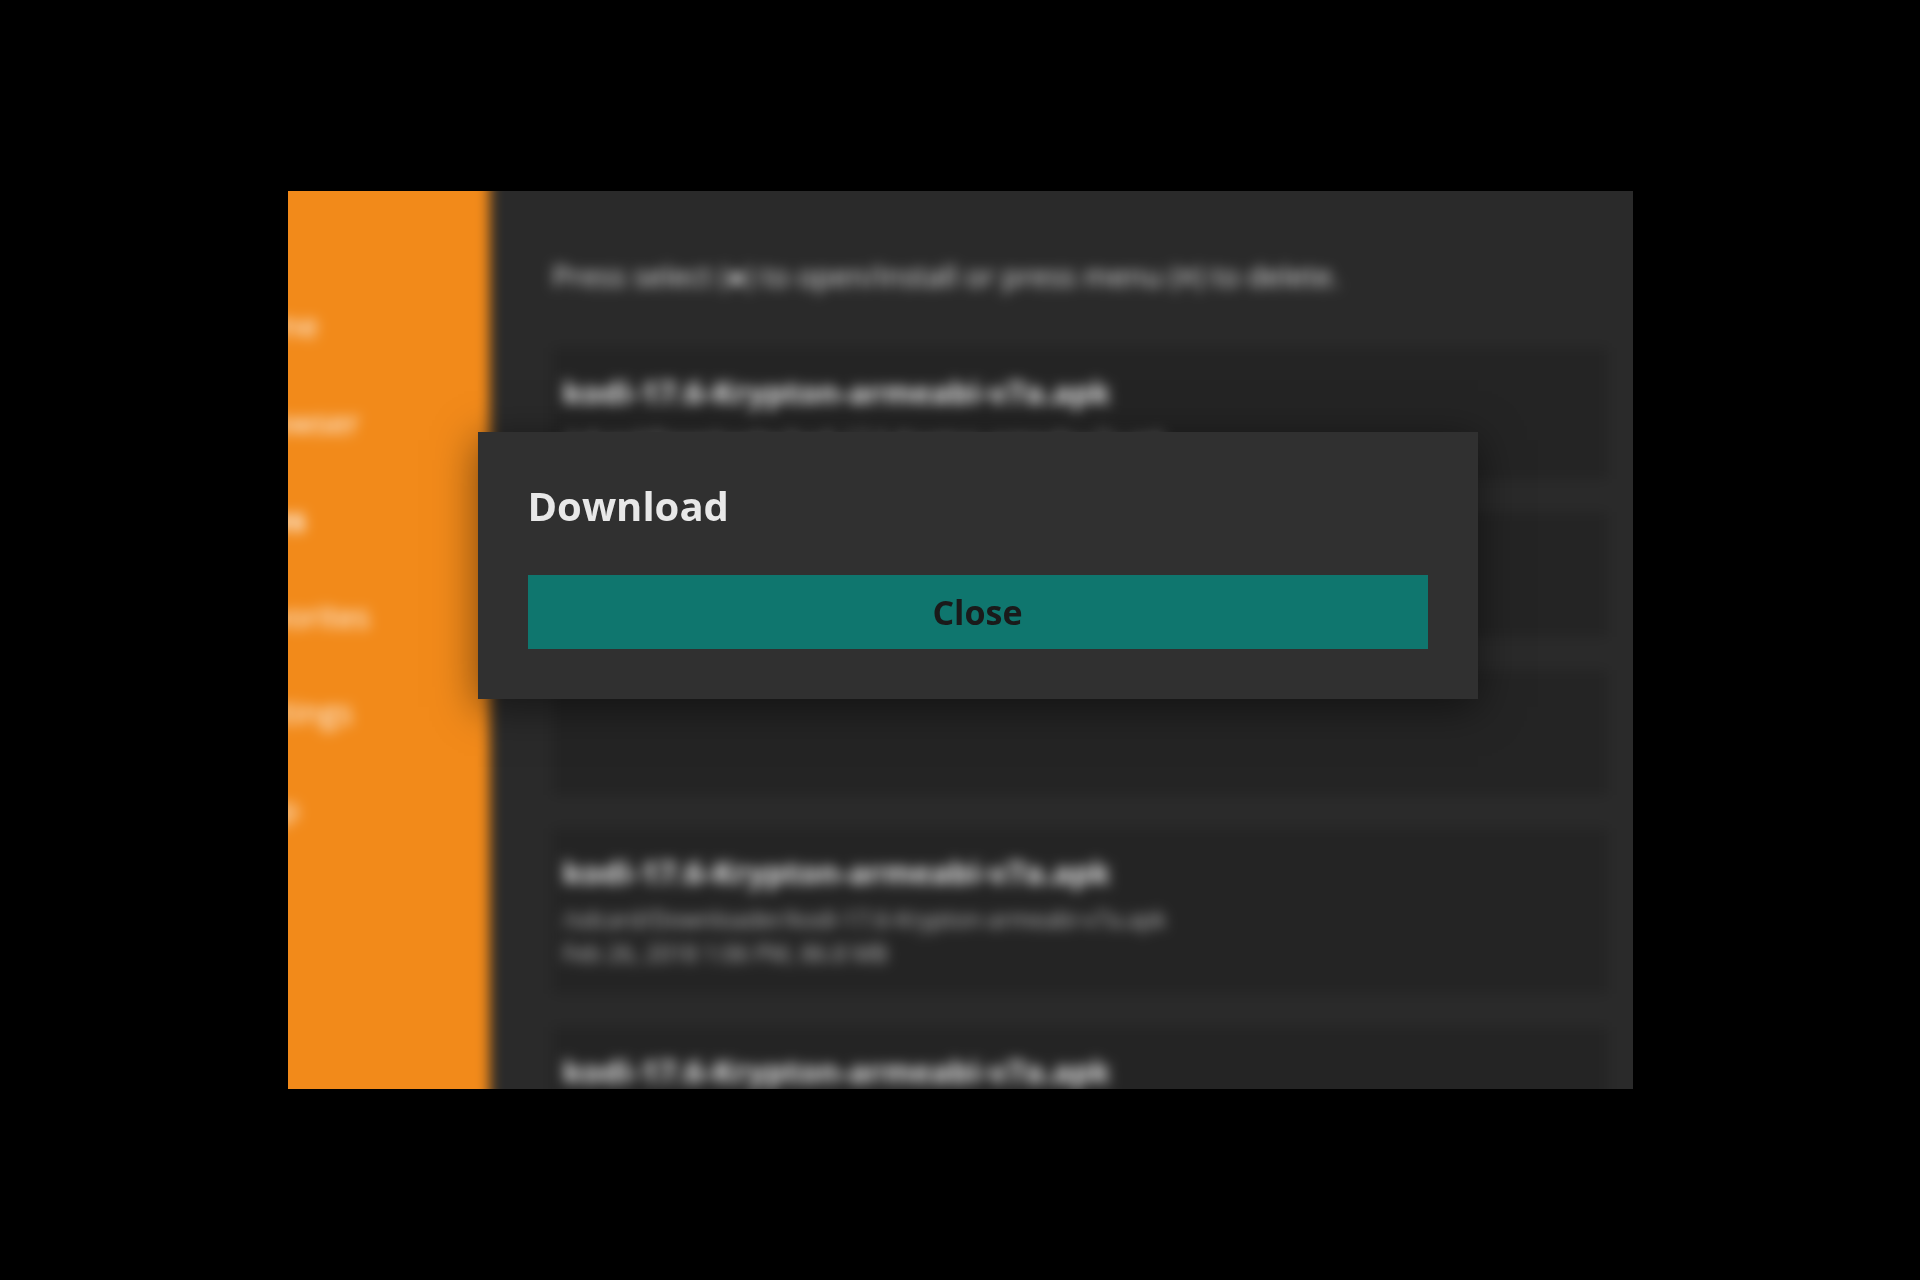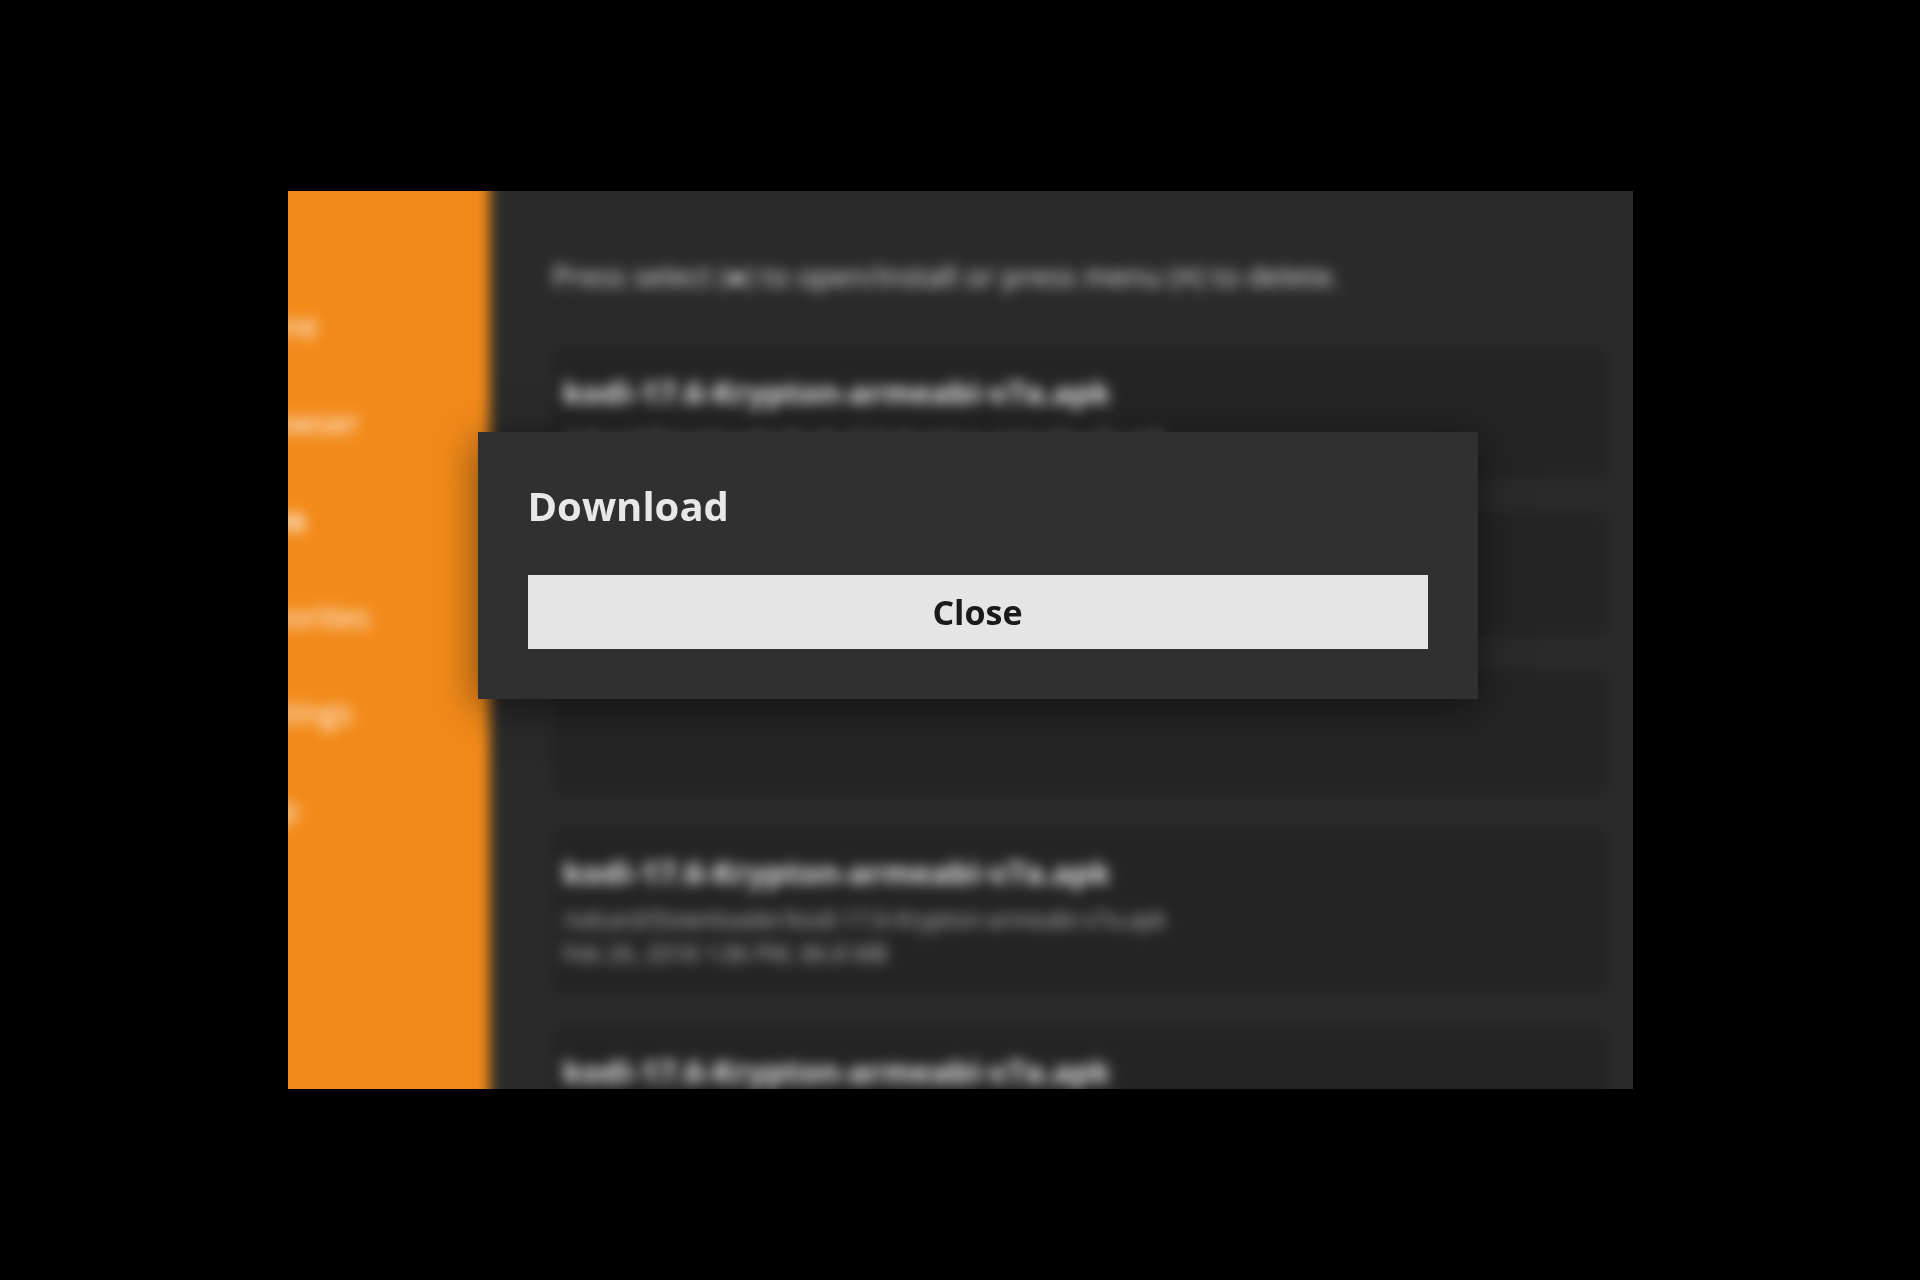--- a/index.html
+++ b/index.html
@@ -113,21 +113,21 @@
     .dialog-message {
       color: #dcdcdc;
       font-size: 36px;
       font-weight: 400;
       line-height: 1.35;
       margin-bottom: 60px;
     }
     .dialog-button {
       width: 100%;
       height: 74px;
-      background: #e5e5e5;
+      background: #0f766e;
       border: none;
       color: #1a1a1a;
       font-size: 34px;
       font-weight: 700;
       cursor: pointer;
       font-family: inherit;
     }
     .spacer-item {
       height: 120px;
       background: #242424;

